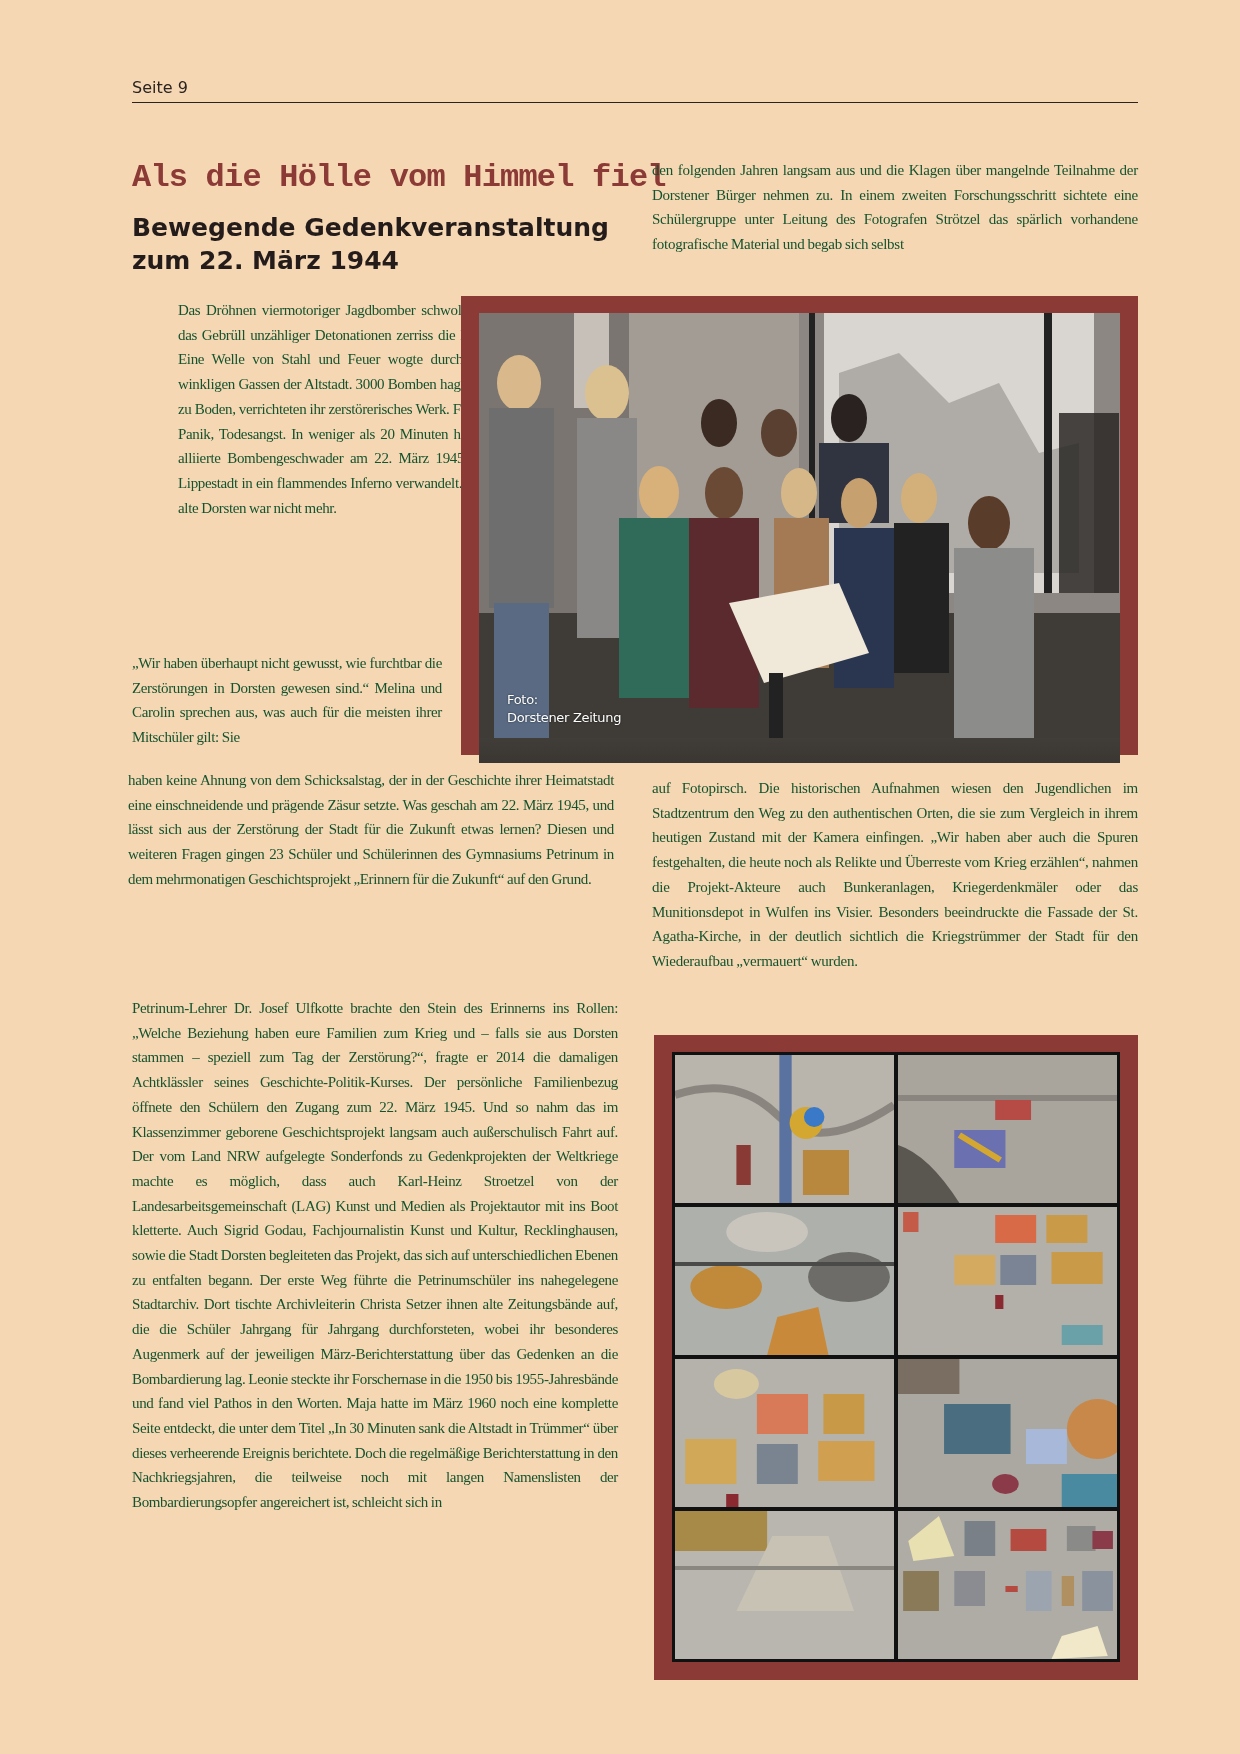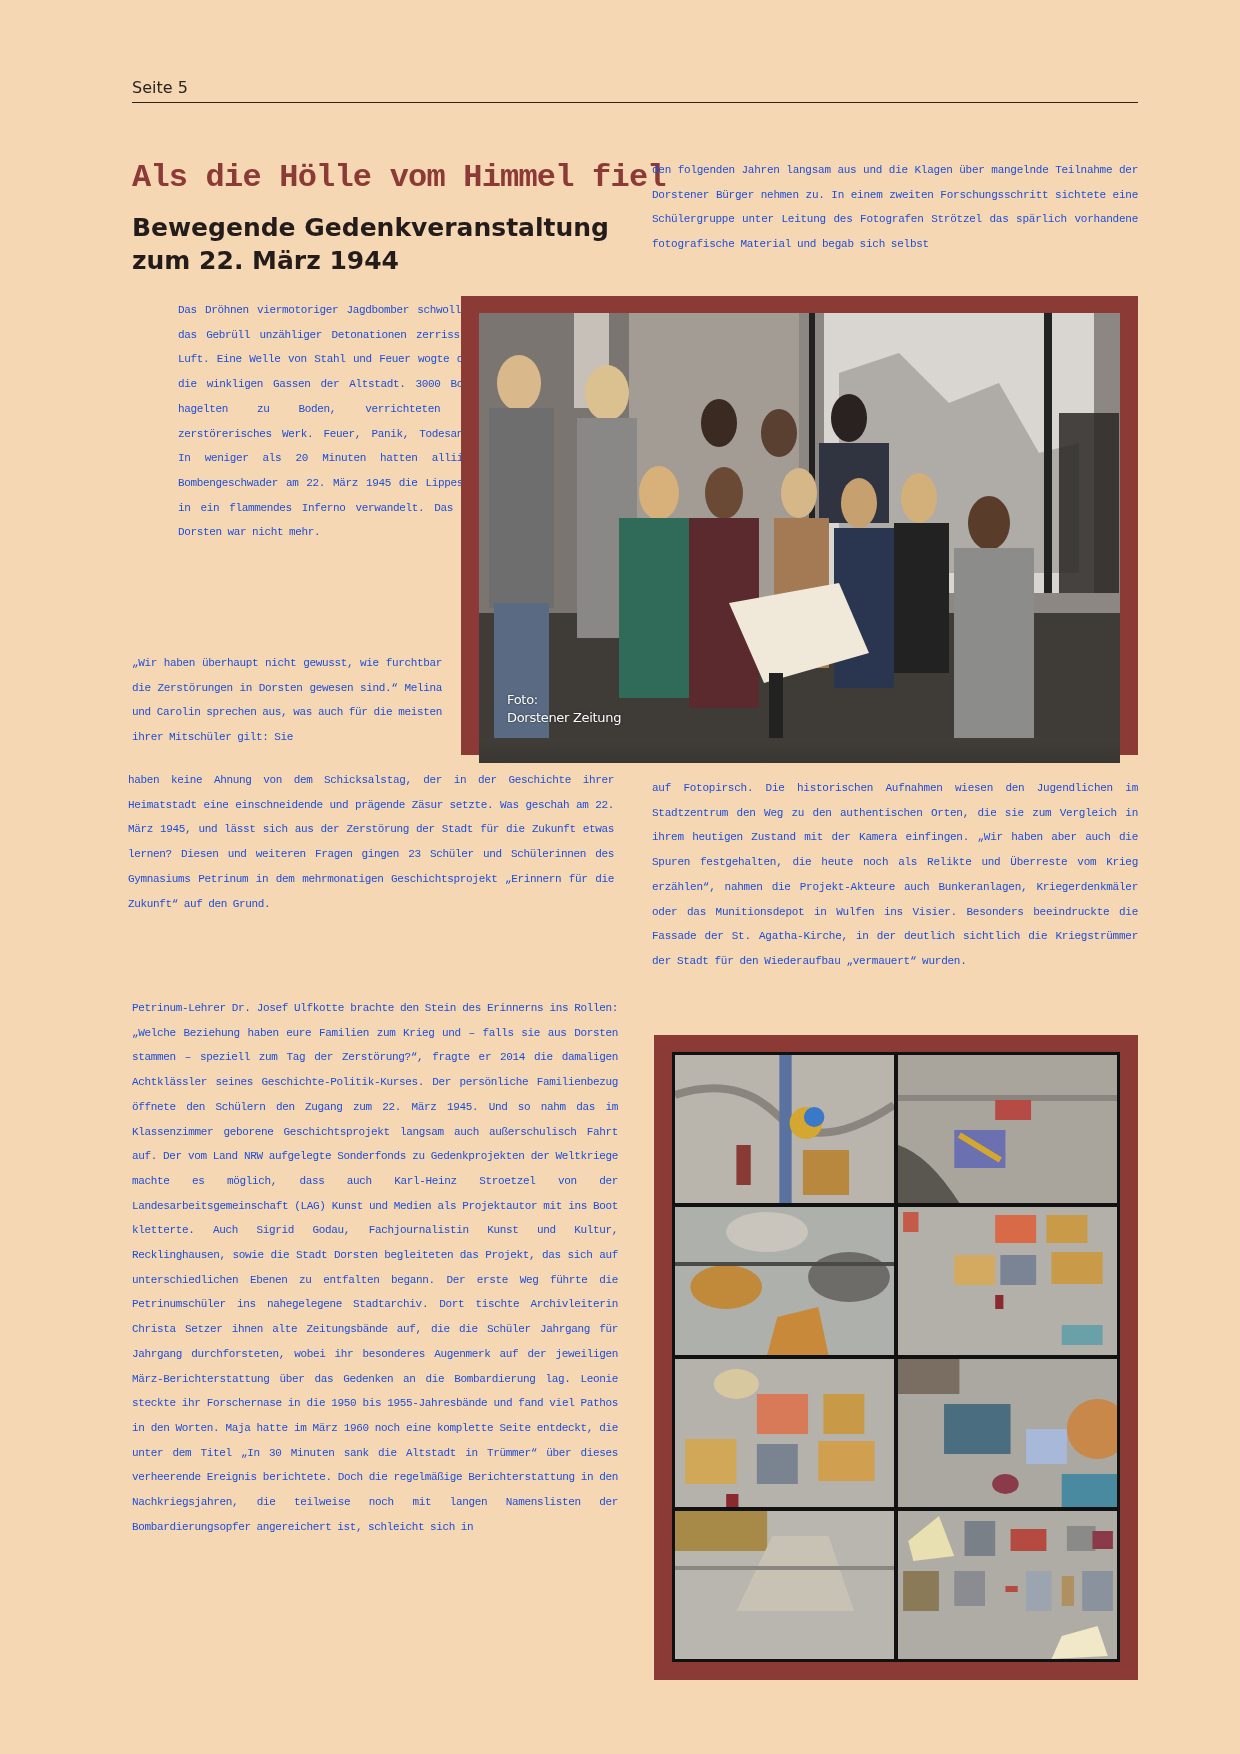--- a/index.html
+++ b/index.html
@@ -32,25 +32,25 @@
     }
     .subtitle {
       position: absolute; left: 132px; top: 211px; width: 490px;
       font-family: "DejaVu Sans", sans-serif;
       font-weight: bold; font-size: 25px; line-height: 33px;
       color: #231c1a;
       margin: 0;
     }
     .txt {
       position: absolute;
-      font-family: Liberation Mono, monospace;
-      font-size: 11px;
+      font-family: Liberation Serif, serif;
+      font-size: 15px;
       line-height: 24.7px;
       text-align: justify;
-      color: #1d4ed8;
+      color: #14532d;
       margin: 0;
       letter-spacing: -0.35px;
       word-spacing: -0.5px;
     }
     .txt.col-r { letter-spacing: -0.25px; }
     #p-intro { left: 132px; top: 298px; width: 310px; margin-left: 46px; }
     #p-quote-a { left: 132px; top: 644px; width: 310px; margin-top: 7px; }
     #p-quote-b { left: 128px; top: 768px; width: 486px; }
     #p-teacher { left: 132px; top: 996px; width: 486px; }
     #p-right-top { left: 652px; top: 158px; width: 486px; }
@@ -84,21 +84,21 @@
       color: #ffffff;
       text-shadow: 0 0 2px rgba(0,0,0,0.6);
       letter-spacing: -0.3px;
     }
     #credit1 { left: 28px; top: 378px; }
   </style>
 </head>
 <body>
 
 <div class="page-header">
-  <span>Seite 5</span>
+  <span>Seite 9</span>
 </div>
 
 <h1 class="title">Als die Hölle vom Himmel fiel</h1>
 <h2 class="subtitle">Bewegende Gedenkveranstaltung zum 22. März 1944</h2>
 
 <p class="txt" id="p-intro">Das Dröhnen viermotoriger Jagdbomber schwoll an, das Gebrüll unzähliger Detonationen zerriss die Luft. Eine Welle von Stahl und Feuer wogte durch die winkligen Gassen der Altstadt. 3000 Bomben hagelten zu Boden, verrichteten ihr zerstörerisches Werk. Feuer, Panik, Todesangst. In weniger als 20 Minuten hatten alliierte Bombengeschwader am 22. März 1945 die Lippestadt in ein flammendes Inferno verwandelt. Das alte Dorsten war nicht mehr.</p>
 <p class="txt" id="p-quote-a">„Wir haben überhaupt nicht gewusst, wie furchtbar die Zerstörungen in Dorsten gewesen sind.“ Melina und Carolin sprechen aus, was auch für die meisten ihrer Mitschüler gilt: Sie</p>
 <p class="txt" id="p-quote-b">haben keine Ahnung von dem  Schicksalstag, der in der Geschichte ihrer Heimatstadt eine einschneidende und prägende Zäsur setzte. Was geschah am 22. März 1945, und  lässt sich aus der Zerstörung der Stadt für die Zukunft etwas lernen? Diesen und weiteren Fragen gingen 23 Schüler und Schülerinnen des Gymnasiums Petrinum in dem mehrmonatigen Geschichtsprojekt „Erinnern für die Zukunft“ auf den Grund.</p>
 <p class="txt" id="p-teacher">Petrinum-Lehrer Dr. Josef Ulfkotte brachte den Stein des Erinnerns ins Rollen: „Welche Beziehung haben eure Familien zum Krieg und – falls sie aus Dorsten stammen – speziell zum Tag der Zerstörung?“, fragte er 2014 die damaligen Achtklässler seines Geschichte-Politik-Kurses. Der persönliche Familienbezug öffnete den Schülern den Zugang zum 22. März 1945. Und so nahm das im Klassenzimmer geborene Geschichtsprojekt langsam auch außerschulisch Fahrt auf. Der vom Land NRW aufgelegte Sonderfonds zu Gedenkprojekten der Weltkriege machte es möglich, dass auch Karl-Heinz Stroetzel von der Landesarbeitsgemeinschaft (LAG) Kunst und Medien als Projektautor mit ins Boot kletterte. Auch Sigrid Godau, Fachjournalistin Kunst und Kultur, Recklinghausen, sowie die Stadt Dorsten begleiteten das Projekt, das sich auf unterschiedlichen Ebenen zu entfalten begann. Der erste Weg führte die Petrinumschüler ins nahegelegene Stadtarchiv. Dort tischte Archivleiterin Christa Setzer ihnen alte Zeitungsbände auf, die die Schüler Jahrgang für Jahrgang durchforsteten, wobei ihr besonderes Augenmerk auf der jeweiligen März-Berichterstattung über das Gedenken an die Bombardierung lag. Leonie steckte ihr Forschernase in die 1950 bis 1955-Jahresbände und fand viel Pathos in den Worten. Maja hatte im März 1960 noch eine komplette Seite entdeckt, die unter dem Titel „In 30 Minuten sank die Altstadt in Trümmer“ über dieses verheerende Ereignis berichtete. Doch die regelmäßige Berichterstattung in den Nachkriegsjahren, die teilweise noch mit langen Namenslisten der Bombardierungsopfer angereichert ist, schleicht sich in</p>
 

